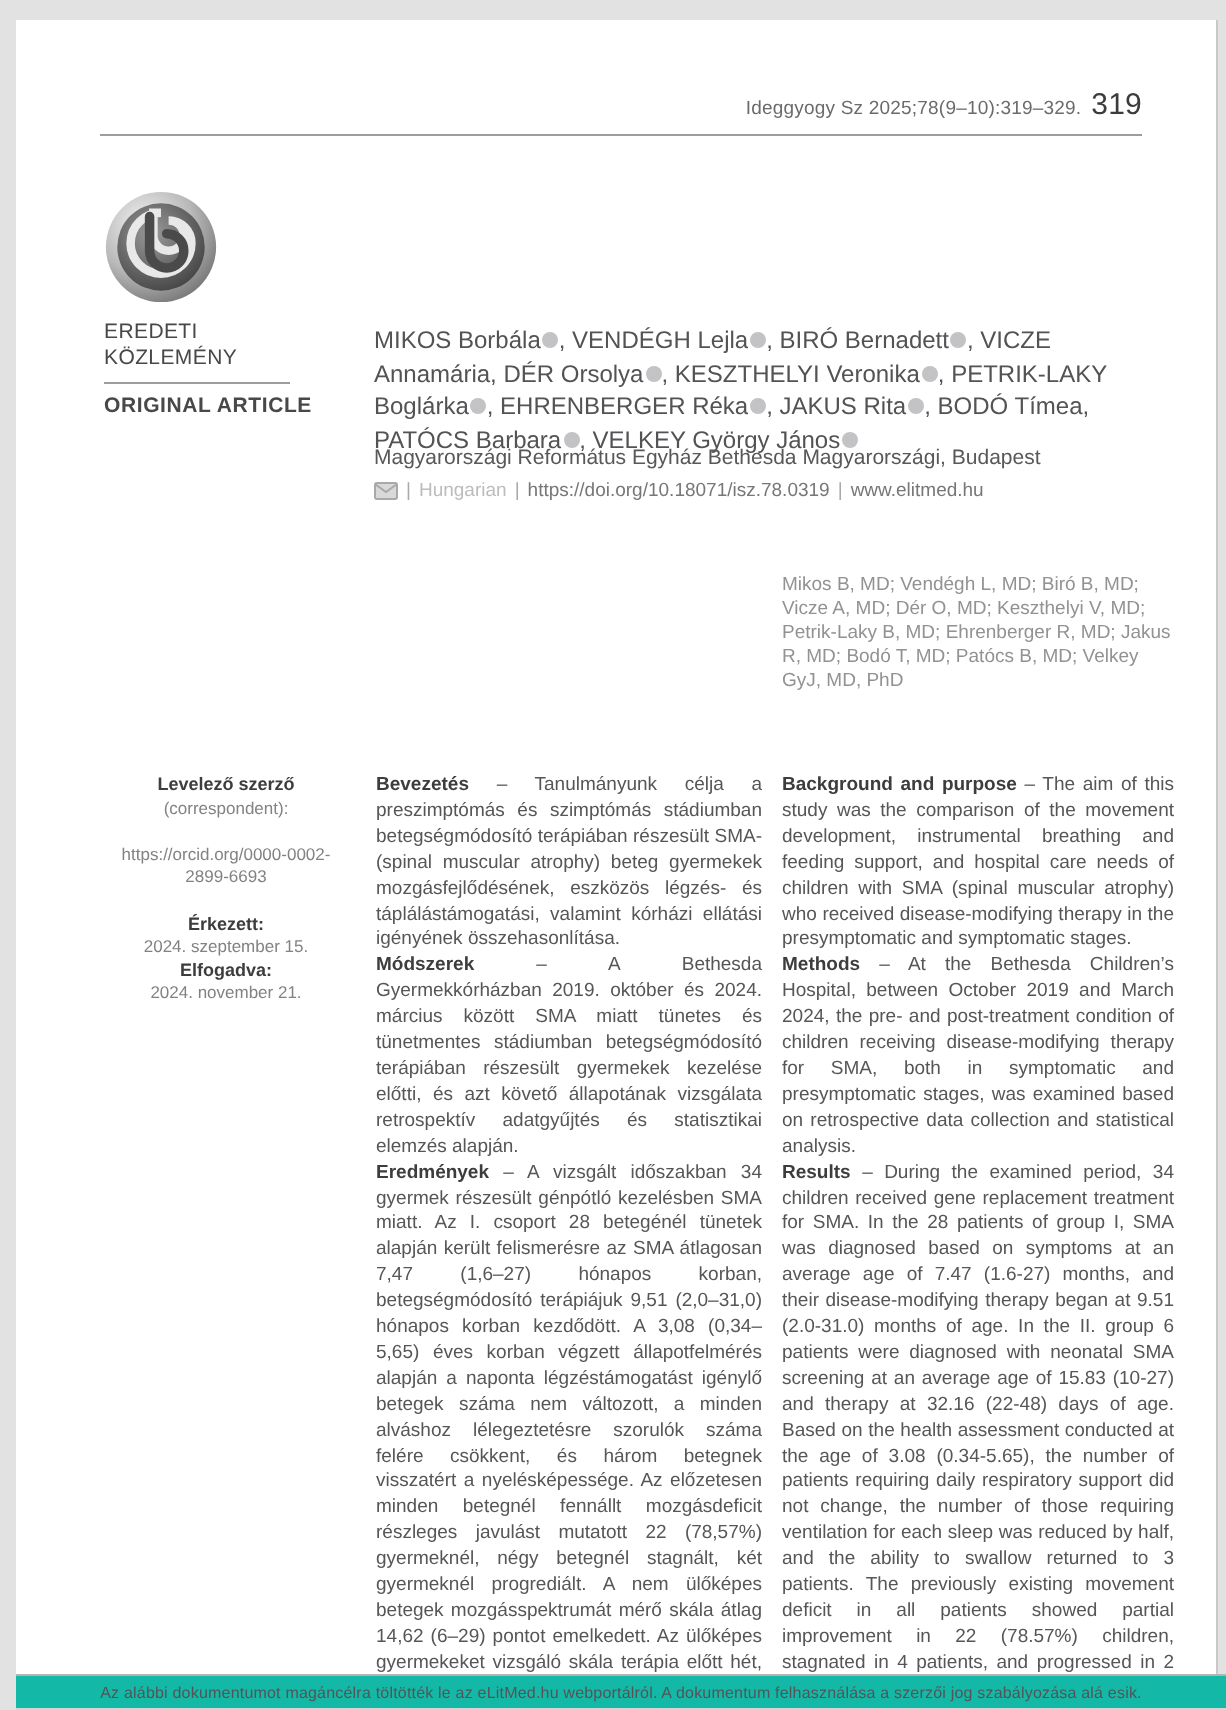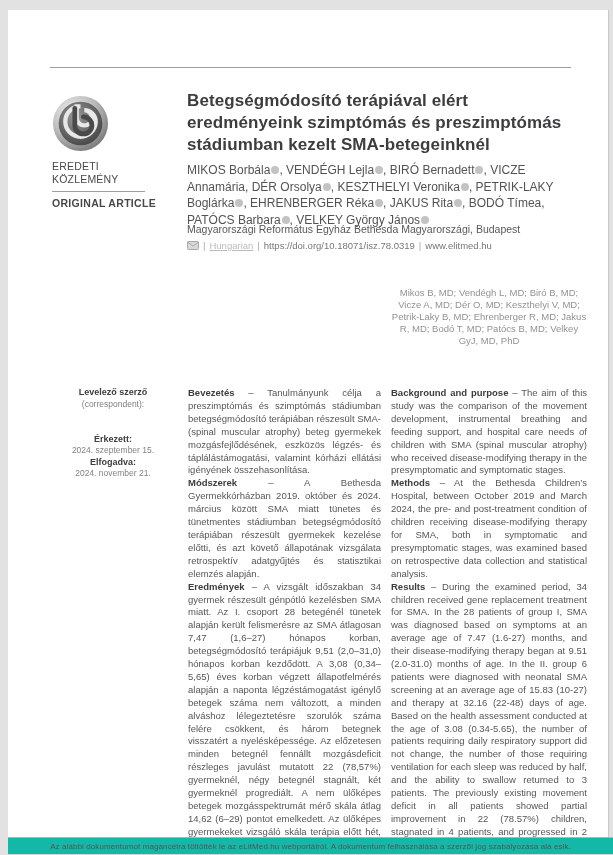--- a/index.html
+++ b/index.html
@@ -45,29 +45,29 @@
     position:relative;top:0px;
   }
   .affiliation{
     position:absolute;left:179px;top:213px;width:410px;
     font-size:10.5px;color:#58585a;
   }
   .meta-line{
     position:absolute;left:179px;top:230px;width:410px;
     font-size:9.5px;color:#77777a;display:flex;align-items:center;gap:4px;
   }
-  .meta-line .lang{color:#bcbcbe;text-decoration:underline;}
+  .meta-line .lang{color:#bcbcbe;}
   .meta-line .bar{color:#a9a9ab;}
   .meta-line a{color:#77777a;text-decoration:none;}
   .mail-icon{display:inline-block;flex:0 0 auto;}
 
   
   .en-head{position:absolute;left:383px;top:274px;width:196px;}
   .en-head .en-title{font-size:10px;font-weight:bold;color:#3d3d3f;line-height:13px;}
-  .en-head .en-authors{margin-top:3px;font-size:9.5px;color:#929295;line-height:12px;text-align:center;}
+  .en-head .en-authors{margin-top:3px;font-size:9.5px;color:#929295;line-height:12px;}
 
   
   .col{position:absolute;top:377px;}
   .col-side{left:42px;width:126px;font-size:8.5px;color:#828285;line-height:11.5px;overflow-wrap:anywhere;}
   .col-side b{color:#3d3d3f;font-size:9px;}
   .col-side .blk{margin-bottom:12px;text-align:center;}
   .col-side a{color:#828285;text-decoration:none;}
   .col-mid{left:180px;width:193px;}
   .col-right{left:383px;width:196px;}
   .abstract{font-size:9.5px;color:#565659;line-height:12.9px;text-align:justify;}
@@ -80,20 +80,23 @@
     border-top:1px solid #b3b3b3;border-bottom:1px solid #d5d5d5;
     display:flex;align-items:center;justify-content:center;
     font-size:8px;color:#545457;letter-spacing:.1px;
   }
 </style>
 </head>
 <body>
 
 <div id="sheet">
 
+  <div class="journal-ref">
+    <span>Ideggyogy Sz 2025;78(9–10):319–329.</span><span class="pageno">319</span>
+  </div>
   <div class="header-rule"></div>
 
   <div class="badge">
     <svg class="logo" viewBox="0 0 60 60">
       <defs>
         <radialGradient id="g1" cx="35%" cy="30%" r="80%">
           <stop offset="0%" stop-color="#f2f2f2"></stop>
           <stop offset="55%" stop-color="#b9b9b9"></stop>
           <stop offset="100%" stop-color="#6f6f6f"></stop>
         </radialGradient>
@@ -105,21 +108,20 @@
       <circle cx="30" cy="30" r="29" fill="url(#g1)"></circle>
       <circle cx="30" cy="30" r="23" fill="url(#g2)"></circle>
       <path d="M30 12 a16 16 0 1 0 16 16 a12 12 0 0 0 -12 -12 a8 8 0 1 1 -8 8 l0 -12 z" fill="none" stroke="#e8e8e8" stroke-width="4.5" stroke-linecap="round"></path>
       <path d="M24 14 l0 18 a9 9 0 1 0 9 -9" fill="none" stroke="#4a4a4a" stroke-width="5" stroke-linecap="round"></path>
     </svg>
     <div class="badge-hu">EREDETI KÖZLEMÉNY</div>
     <hr class="badge-rule">
     <div class="badge-en">ORIGINAL ARTICLE</div>
   </div>
 
-  <h1 class="title" style="margin:0">Betegségmódosító terápiával elért eredményeink szimptómás és preszimptómás stádiumban kezelt SMA-betegeinknél</h1>
 
   <div class="authors">
     
   <span class="author">
       <span>MIKOS Borbála</span><span class="orcid"></span><span class="sep">, </span>
     </span><span class="author">
       <span>VENDÉGH Lejla</span><span class="orcid"></span><span class="sep">, </span>
     </span><span class="author">
       <span>BIRÓ Bernadett</span><span class="orcid"></span><span class="sep">, </span>
     </span><span class="author">
@@ -159,20 +161,21 @@
 
   <div class="en-head">
     <div class="en-authors">Mikos B, MD; Vendégh L, MD; Biró B, MD; Vicze A, MD; Dér O, MD; Keszthelyi V, MD; Petrik-Laky B, MD; Ehrenberger R, MD; Jakus R, MD; Bodó T, MD; Patócs B, MD; Velkey GyJ, MD, PhD</div>
   </div>
 
   <div class="col col-side">
     <div class="blk">
       <b>Levelező szerző</b><br>
       <span>(correspondent):</span><br>
       <br>
+      <a href="#">https://orcid.org/0000-0002-2899-6693</a>
     </div>
     <div class="blk">
       <b>Érkezett:</b><br>
       <span>2024. szeptember 15.</span><br>
       <b>Elfogadva:</b><br>
       <span>2024. november 21.</span>
     </div>
   </div>
 
   <div class="col col-mid abstract">

